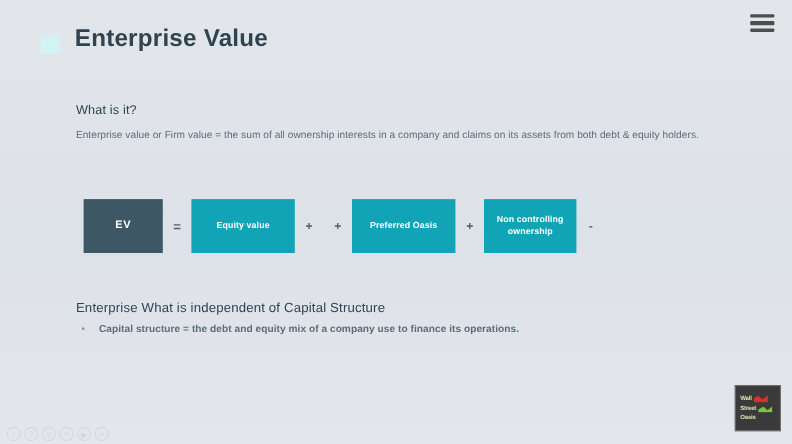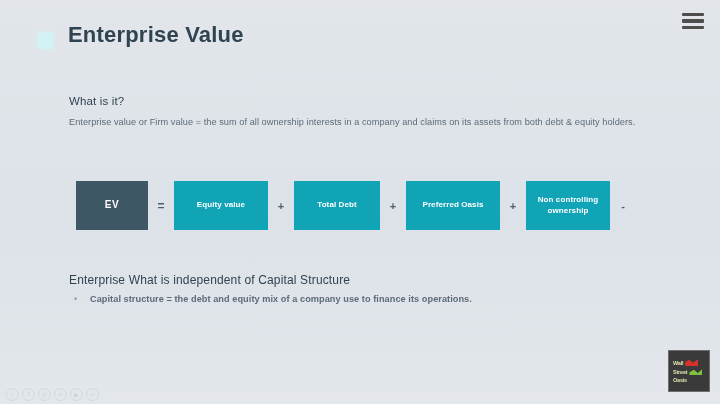--- a/index.html
+++ b/index.html
@@ -228,21 +228,20 @@
   </div>
 
   <div class="section-heading" id="whatisit-heading">What is it?</div>
   <div class="body-text" id="whatisit-body">Enterprise value or Firm value = the sum of all ownership interests in a company and claims on its assets from both debt &amp; equity holders.</div>
 
   <div id="formula-row">
     <div class="fbox ev">EV</div>
     <div class="op eq">=</div>
     <div class="fbox teal" style="width:94px">Equity value</div>
     <div class="op">+</div>
-    <div class="fbox teal" style="width:86px">Total Debt</div>
     <div class="op">+</div>
     <div class="fbox teal" style="width:94px">Preferred Oasis</div>
     <div class="op">+</div>
     <div class="fbox teal" style="width:84px">Non controlling ownership</div>
     <div class="op">-</div>
   </div>
 
   <div class="section-heading" id="independent-heading">Enterprise What is independent of Capital Structure</div>
   <div id="bullets">
     <div class="bullet">Capital structure = the debt and equity mix of a company use to finance its operations.</div>

